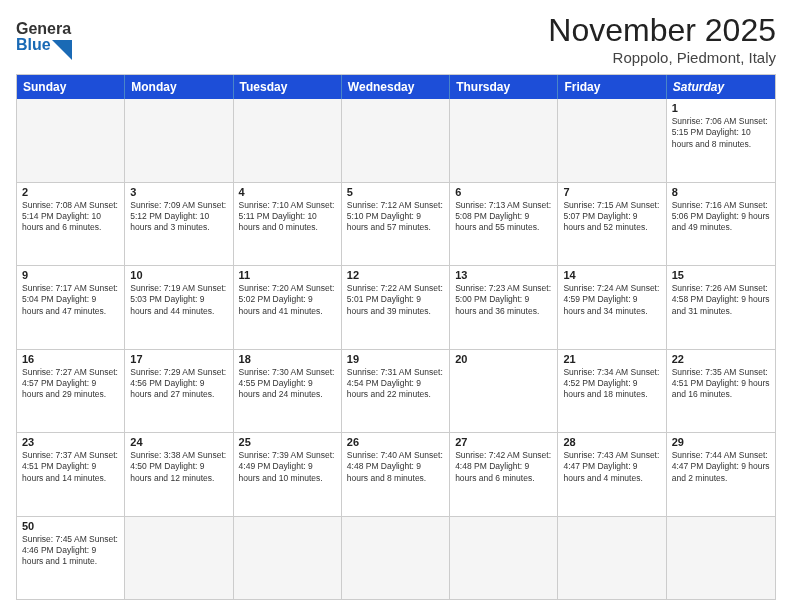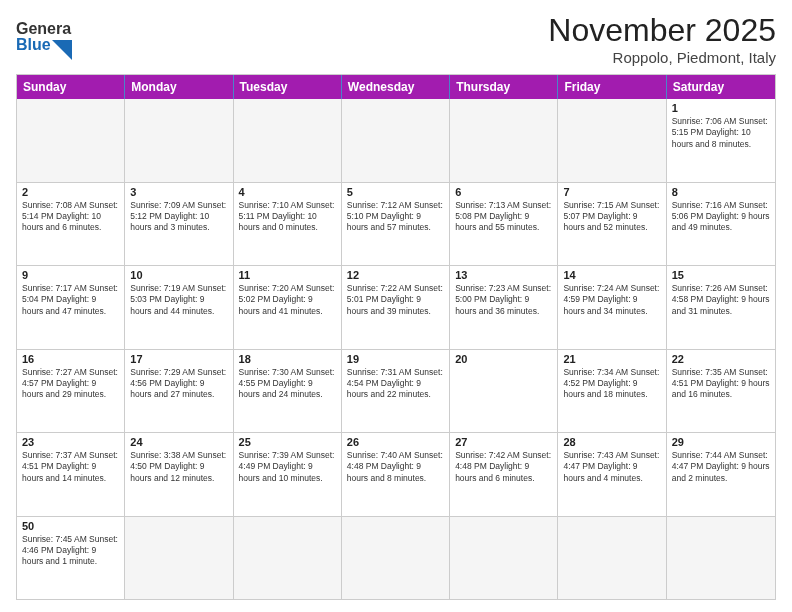--- a/index.html
+++ b/index.html
@@ -42,32 +42,33 @@
     }
     .calendar {
       flex: 1;
       display: flex;
       flex-direction: column;
       border: 1px solid #ccc;
     }
     .cal-header {
       display: grid;
       grid-template-columns: repeat(7, 1fr);
-      background: #a21caf;
+      background: #1d4ed8;
     }
     .cal-header-cell {
       color: #fff;
       font-size: 12px;
       font-weight: bold;
       padding: 5px 6px;
       text-align: left;
       border-right: 1px solid #4a85c8;
     }
     .cal-header-cell:last-child {
       border-right: none;
+      font-style: italic;
     }
     .cal-body {
       flex: 1;
       display: flex;
       flex-direction: column;
     }
     .cal-row {
       display: grid;
       grid-template-columns: repeat(7, 1fr);
       flex: 1;

